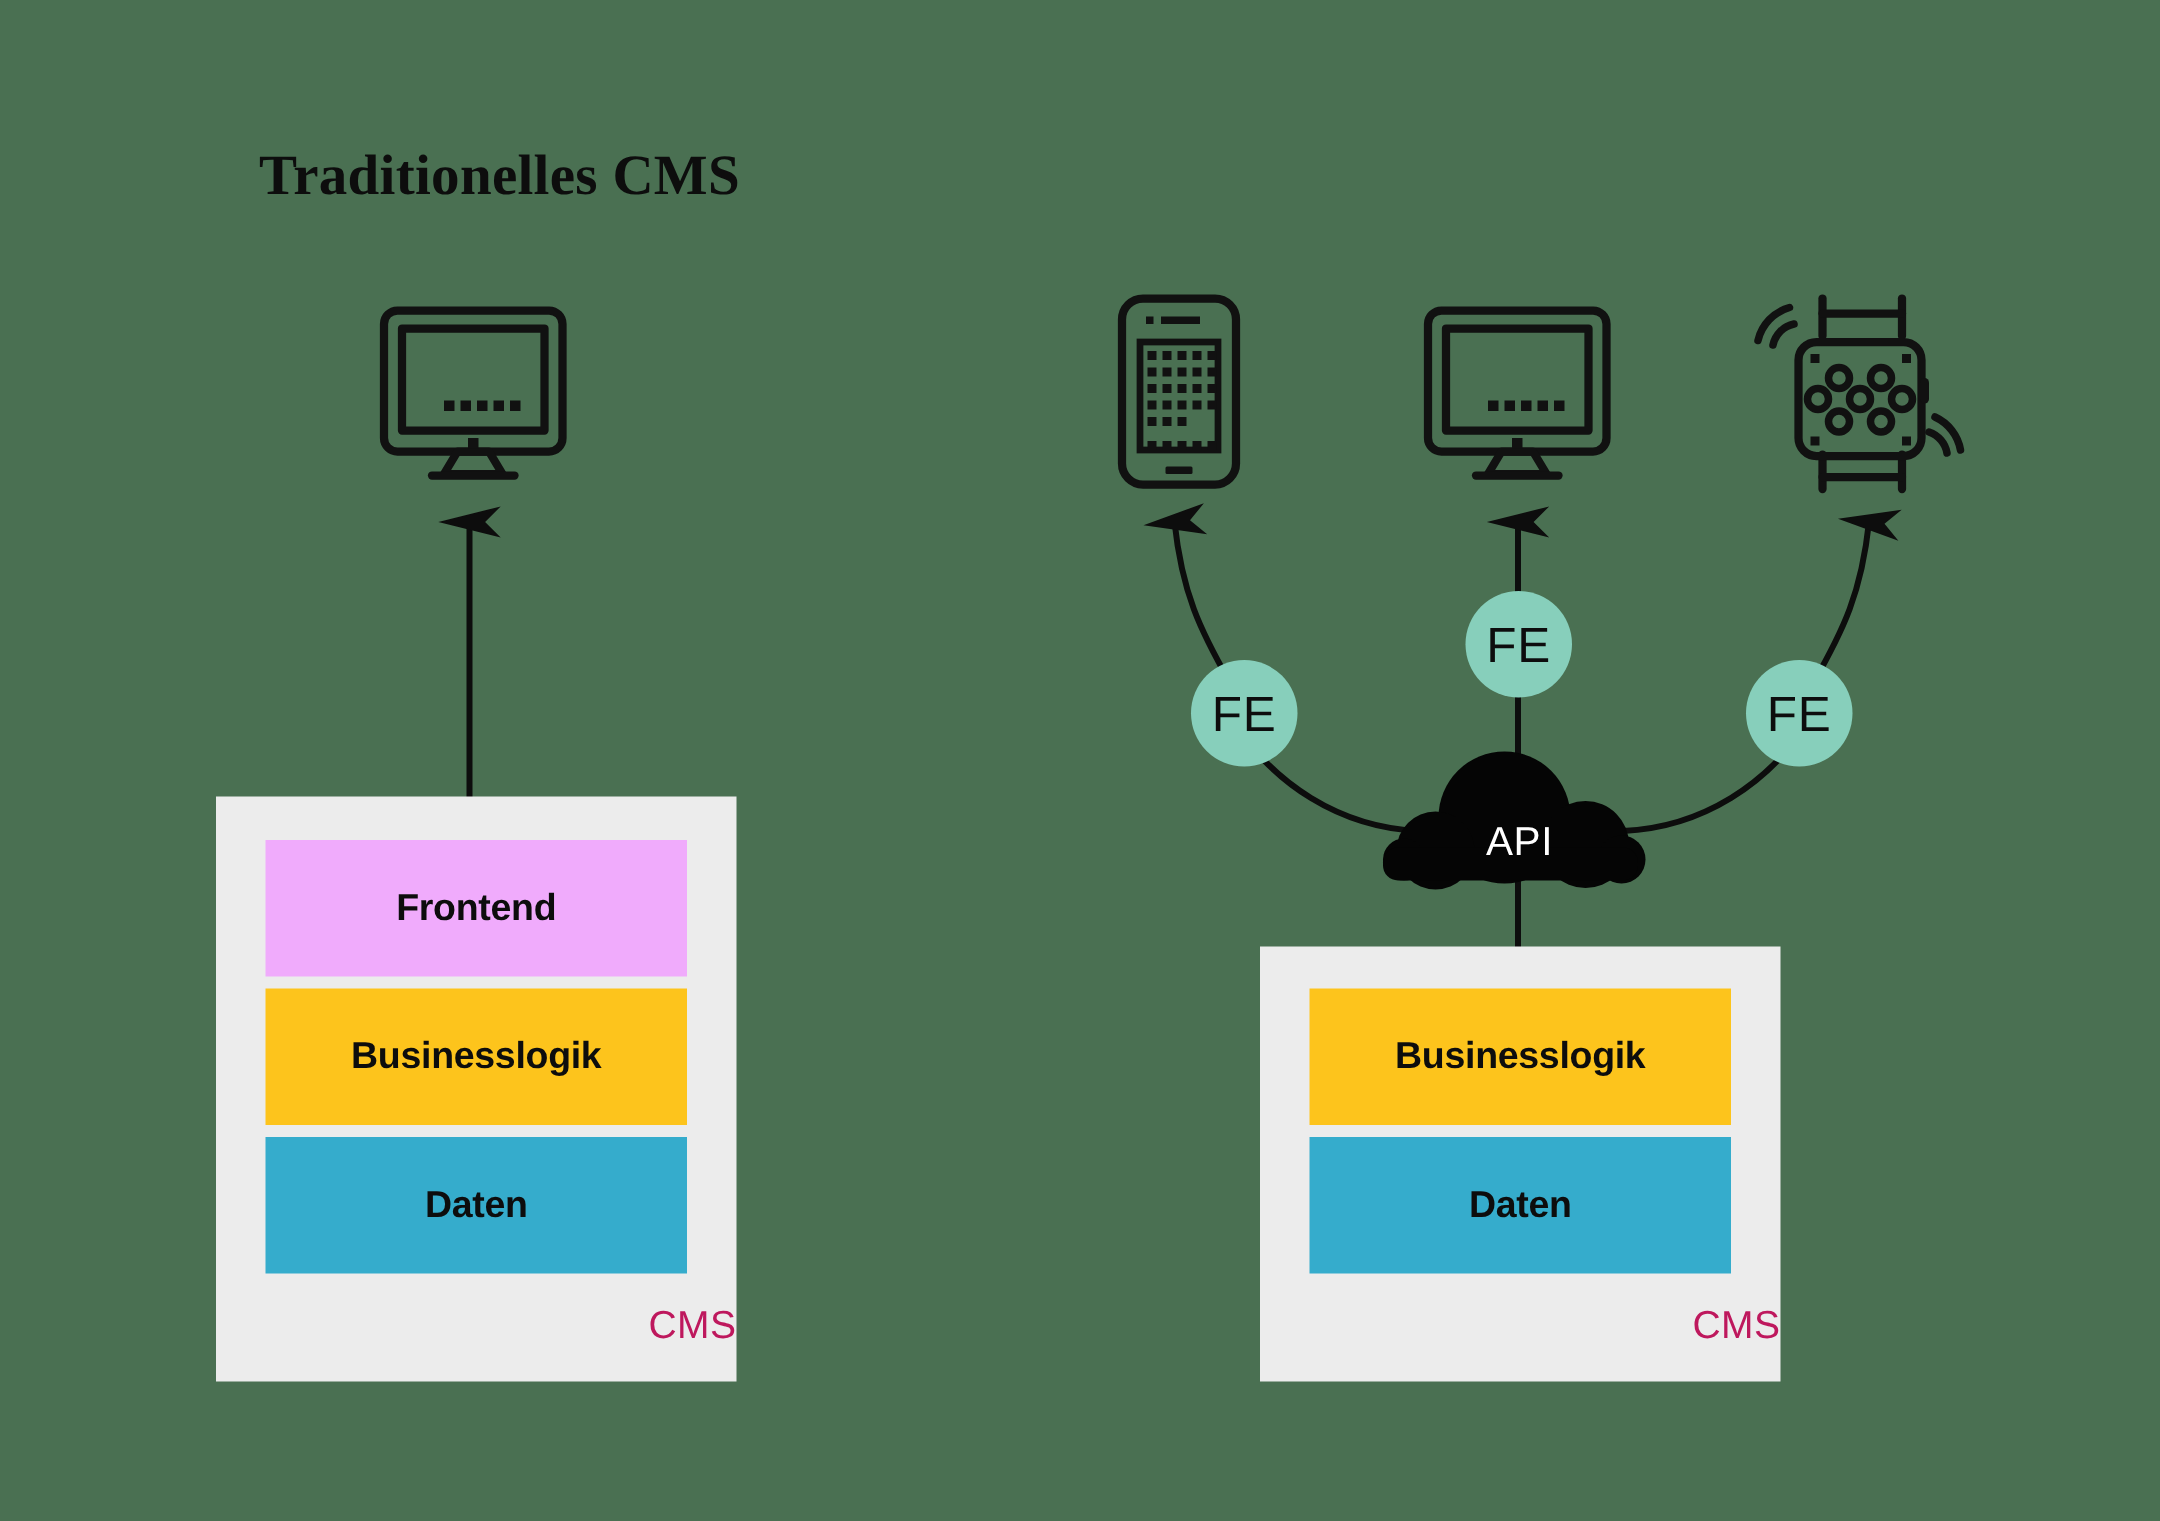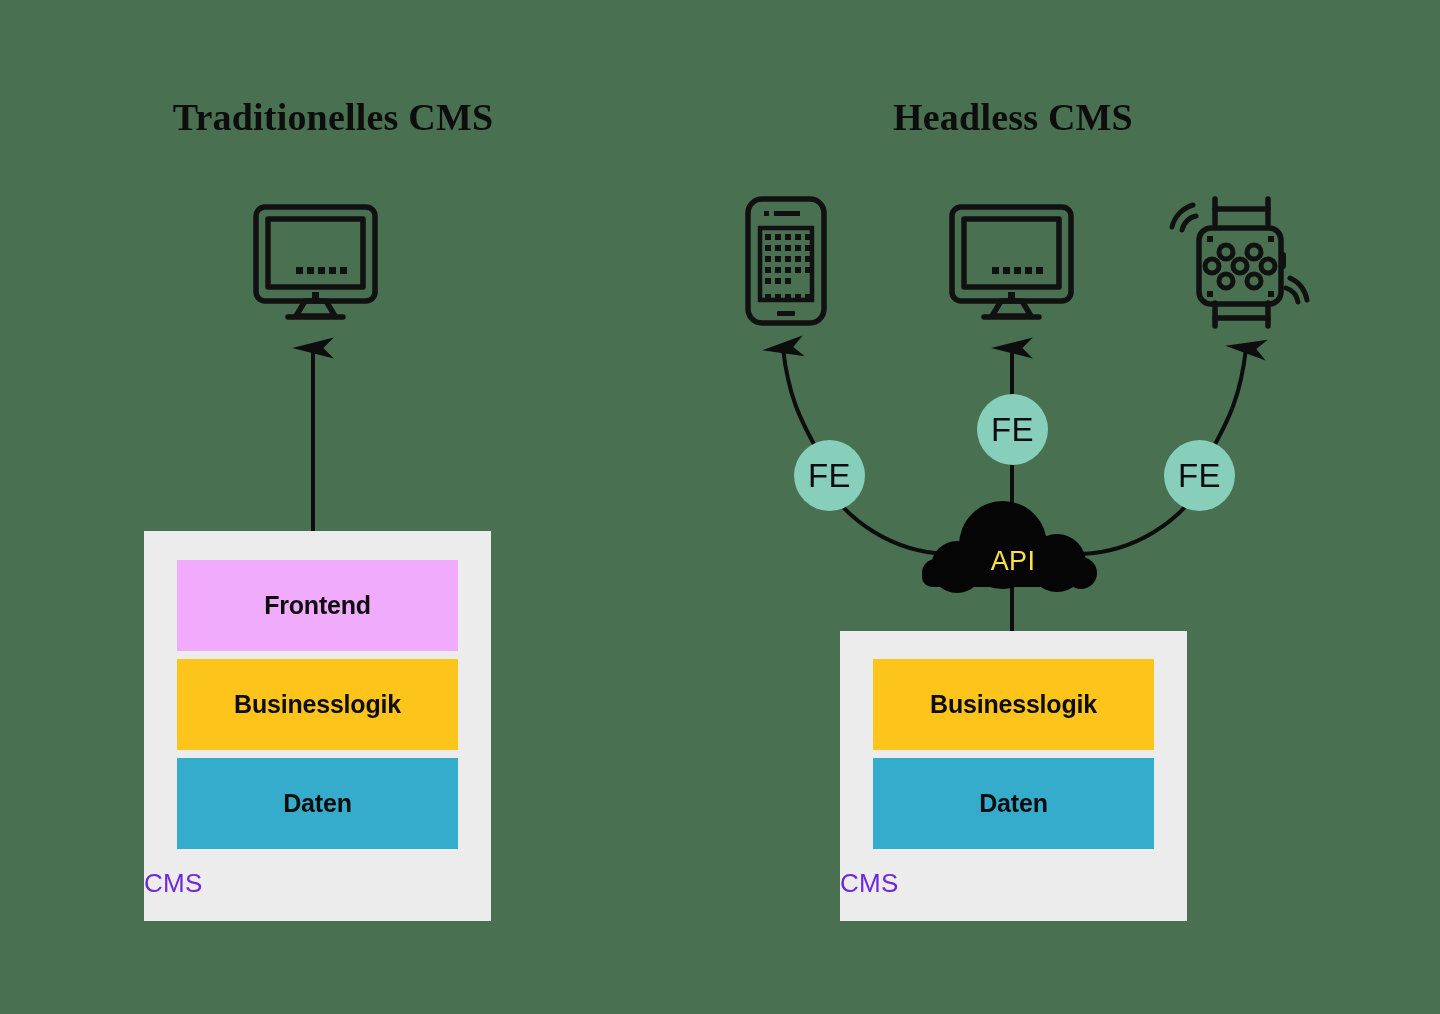--- a/index.html
+++ b/index.html
@@ -67,25 +67,25 @@
   .layer-frontend { top: 29px; }
   .layer-logic    { top: 128px; text-align: center; }
   .layer-data     { top: 227px; text-align: right; }
   #cms-box-right .layer-logic { top: 28px; }
   #cms-box-right .layer-data  { top: 127px; }
 
   .cms-caption {
     position: absolute;
     left: 0;
     width: 100%;
-    text-align: left;
+    text-align: right;
     font-family: "Liberation Sans", sans-serif;
     font-weight: 400;
     font-size: 26px;
-    color: #6d28d9;
+    color: #be185d;
     letter-spacing: 0.3px;
   }
   #cms-box-left .cms-caption  { top: 337px; }
   #cms-box-right .cms-caption { top: 237px; }
 
   
   .fe-node {
     position: absolute;
     border-radius: 50%;
     display: flex;
@@ -104,21 +104,21 @@
   
   #api-label {
     position: absolute;
     left: 977px;
     top: 546px;
     width: 72px;
     text-align: center;
     font-family: "Liberation Sans", sans-serif;
     font-weight: 400;
     font-size: 27px;
-    color: #fde047;
+    color: #ffffff;
     letter-spacing: 0.4px;
     pointer-events: none;
   }
 </style>
 </head>
 <body style="background: rgb(74, 112, 82);">
 
 <div id="stage">
 
   <svg class="diagram-svg" viewBox="0 0 1440 1014">
@@ -266,21 +266,20 @@
       <rect x="922" y="565" width="170" height="22" rx="10"></rect>
     </g>
 
     <circle cx="829.5" cy="475.5" r="35.5" fill="#87cfbb"></circle>
     <circle cx="1012.5" cy="429.5" r="35.5" fill="#87cfbb"></circle>
     <circle cx="1199.5" cy="475.5" r="35.5" fill="#87cfbb"></circle>
   </svg>
 
   <div class="panel-title" id="title-left">Traditionelles CMS</div>
 
-  <div class="panel-title" id="title-right">Headless CMS</div>
 
   <div class="cms-box" id="cms-box-left">
     <div class="layer layer-w layer-frontend" style="background:#f0abfc;">Frontend</div>
     <div class="layer layer-w layer-logic" style="background:#fdc41c;">Businesslogik</div>
     <div class="layer layer-w layer-data" style="background:#35accc;">Daten</div>
     <div class="cms-caption">CMS</div>
   </div>
 
   <div class="cms-box" id="cms-box-right">
     <div class="layer layer-w layer-logic" style="background:#fdc41c;">Businesslogik</div>

